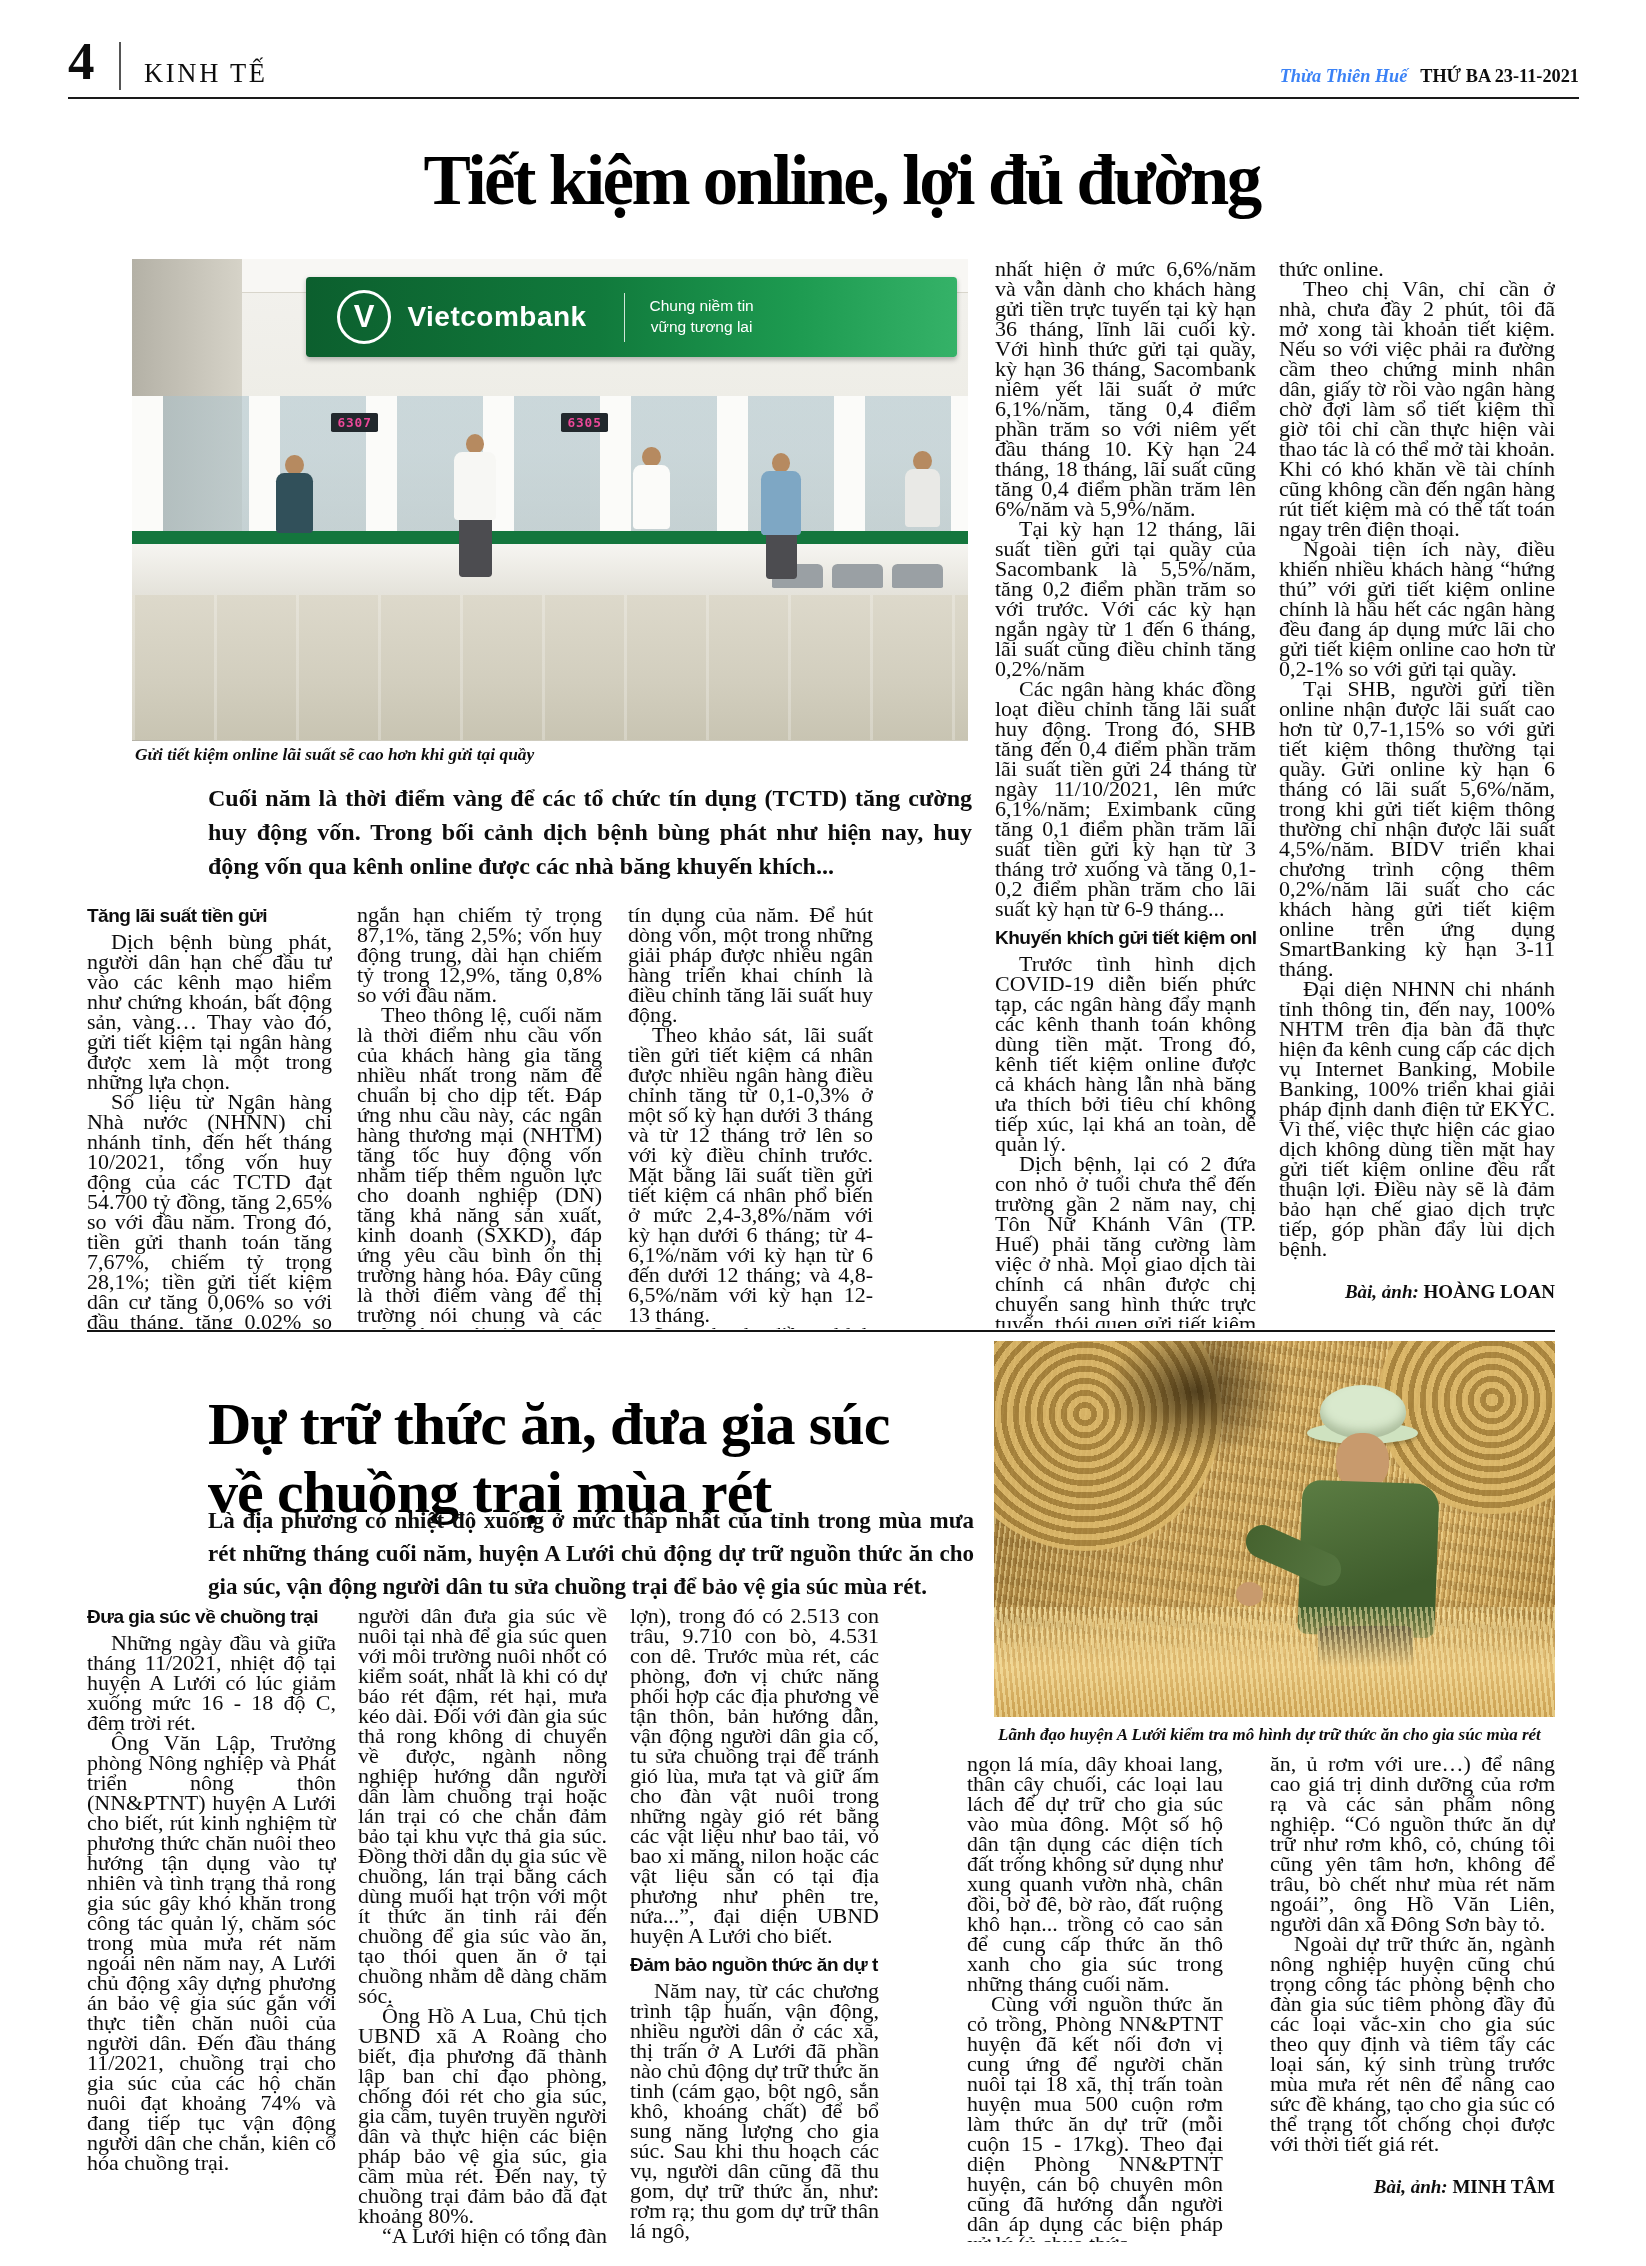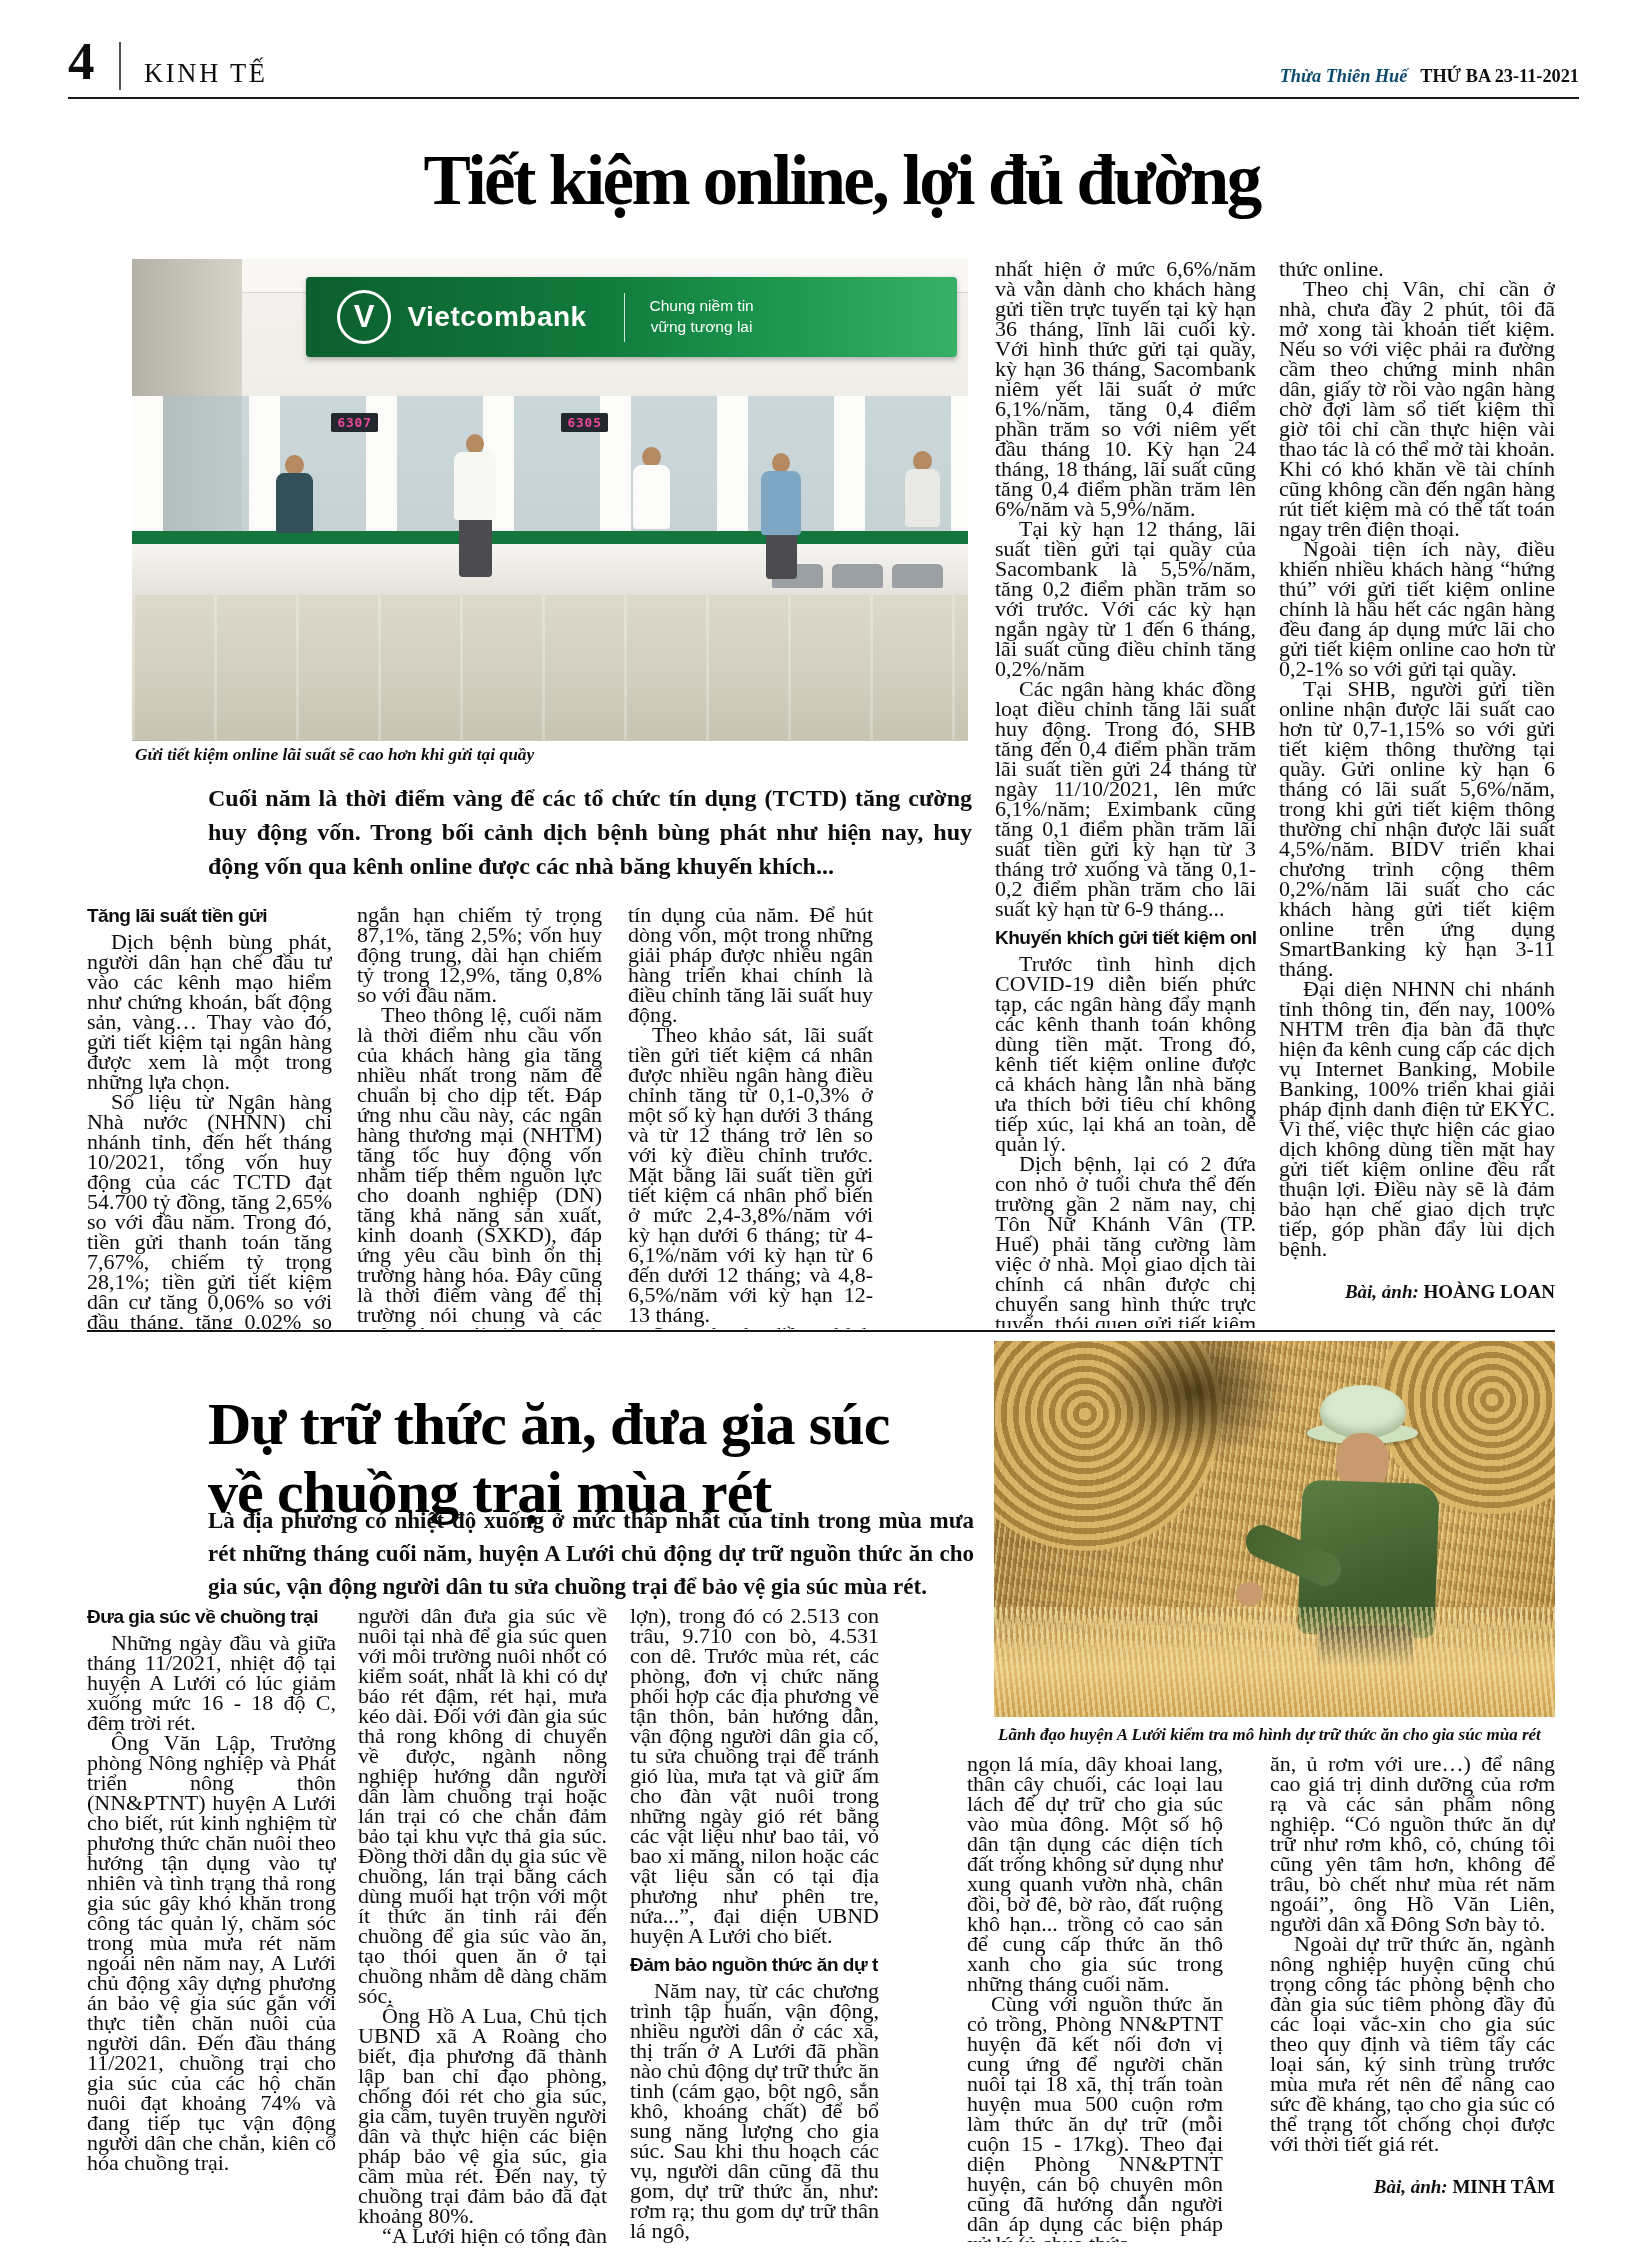--- a/index.html
+++ b/index.html
@@ -6,21 +6,21 @@
   .page {
     position:relative; width:1647px; height:2267px; margin:0 auto;
     background:#ffffff; color:#0d0d0d; overflow:hidden;
     font-family:"Liberation Serif", serif;
   }
   
   .hdr-num { position:absolute; left:68px; top:35px; font-size:53px; font-weight:bold; line-height:1; }
   .hdr-bar { position:absolute; left:119px; top:42px; width:1.8px; height:48px; background:#555; }
   .hdr-section { position:absolute; left:144px; top:58px; font-size:26.5px; letter-spacing:2.7px; }
   .hdr-right { position:absolute; right:68px; top:66px; font-size:18.3px; white-space:nowrap; }
-  .hdr-paper { font-weight:bold; font-style:italic; color:#0c4a6e; margin-right:12.8px; }
+  .hdr-paper { font-weight:bold; font-style:italic; color:#3b82f6; margin-right:12.8px; }
   .hdr-date { font-weight:bold; }
   .hdr-rule { position:absolute; left:68px; top:97px; width:1511px; height:1.8px; background:#1a1a1a; }
 
   
   .a1-headline {
     position:absolute; left:128px; top:95px; width:1427px; text-align:center;
     font-size:71px; font-weight:bold; letter-spacing:-2.7px; line-height:1.05; color:#000;
   }
   .photo1 { position:absolute; left:132px; top:259px; width:836px; height:482px; overflow:hidden;
     background:linear-gradient(180deg,#f3f2ee 0%,#ecebe4 40%,#dcd9cf 68%,#cfccbf 100%); }

